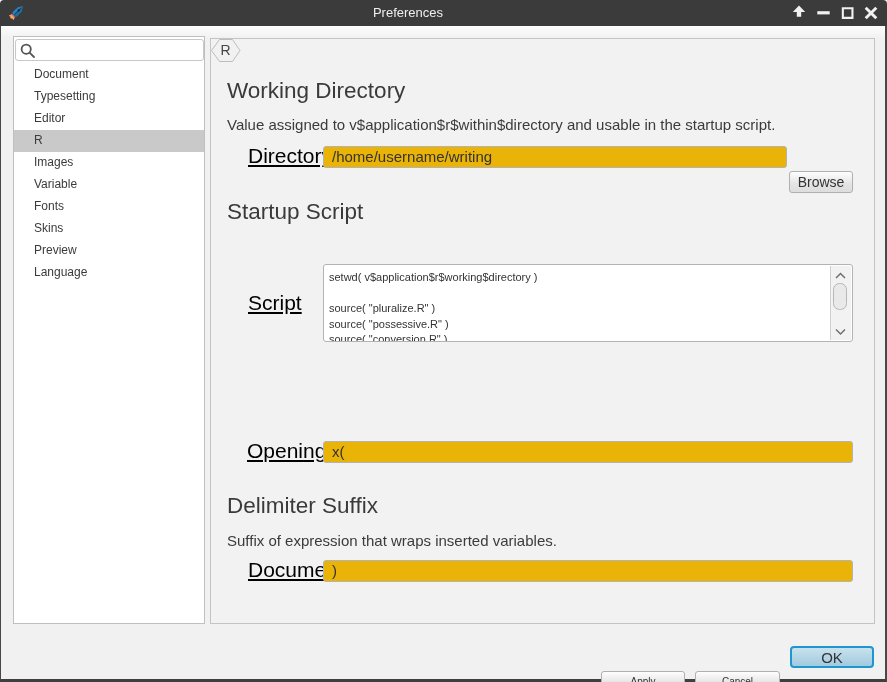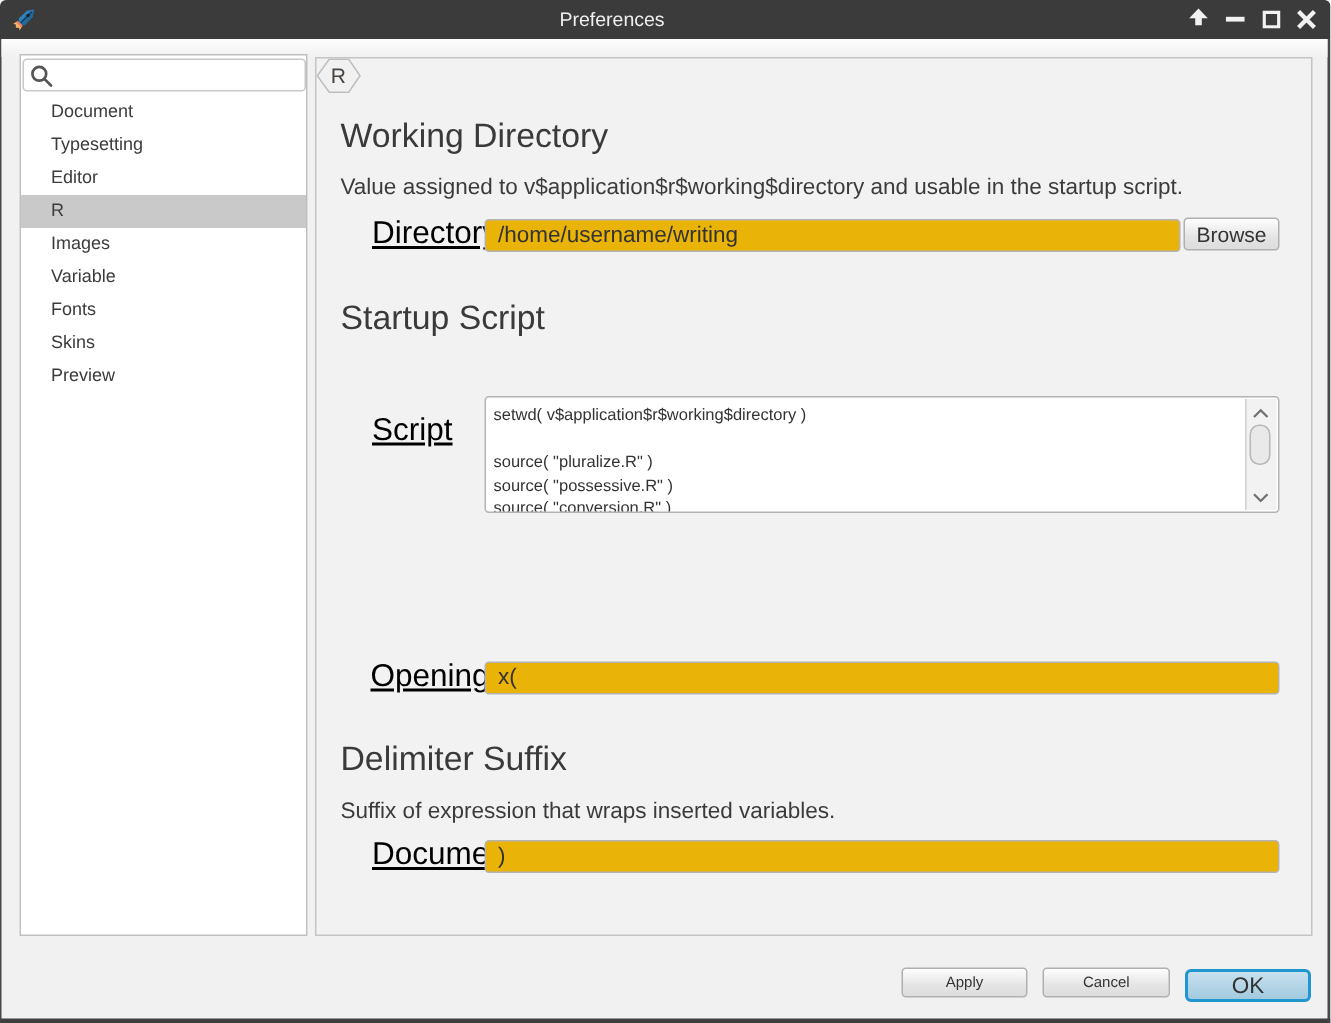--- a/index.html
+++ b/index.html
@@ -16,21 +16,21 @@
   #listpanel{left:13px;top:36px;width:192px;height:588px;background:#fff;border:1px solid #bfbfbf;}
   #search{left:15px;top:39px;width:189px;height:22px;background:#fff;border:1px solid #c8c8c8;border-radius:3px;}
   .litem{left:14px;width:190px;height:22px;font-size:12px;line-height:22px;color:#3b3b3b;padding-left:20px;}
   
   #pane{left:210px;top:38px;width:665px;height:586px;background:#f2f2f2;border:1px solid #c4c4c4;}
   .h1{font-size:22.5px;line-height:26px;color:#3a3a3a;}
   .desc{font-size:15px;line-height:17px;color:#3b3b3b;}
   .flabel{font-size:21px;line-height:17px;color:#000000;text-decoration:underline;}
   .tinput{background:#eab308;border:1px solid #b3b3b3;border-radius:3px;font-size:15px;line-height:20px;color:#333;padding-left:8px;}
   .btn{background:linear-gradient(#fefefe,#e4e4e4 60%,#dddddd);border:1px solid #b0b0b0;border-radius:3px;
-       color:#333;font-size:14px;display:flex;align-items:center;justify-content:center;}
+       color:#333;font-size:14px;display:flex;align-items:center;justify-content:center;margin-top:26px;}
   
   .fbtn{height:20px;font-size:10px;}
   #okbtn{background:linear-gradient(#c8e1ee,#a2cadf);border:2px solid #1f96cd;border-radius:4px;color:#333;
         display:flex;align-items:center;justify-content:center;font-size:15px;}
 </style>
 </head>
 <body>
 <div id="stage">
   <div class="abs" id="winbody"></div>
   <div class="abs" id="topstrip"></div>
@@ -68,35 +68,36 @@
   <div class="abs litem" style="top:63px">Document</div>
   <div class="abs litem" style="top:85px">Typesetting</div>
   <div class="abs litem" style="top:107px">Editor</div>
   <div class="abs" style="left:14px;top:130px;width:190px;height:21.5px;background:#c9c9c9"></div>
   <div class="abs litem" style="top:129px">R</div>
   <div class="abs litem" style="top:151px">Images</div>
   <div class="abs litem" style="top:173px">Variable</div>
   <div class="abs litem" style="top:195px">Fonts</div>
   <div class="abs litem" style="top:217px">Skins</div>
   <div class="abs litem" style="top:239px">Preview</div>
+  <div class="abs litem" style="top:261px">Language</div>
 
   <div class="abs" id="pane"></div>
   <svg class="abs" style="left:210px;top:39px" width="32" height="24" viewBox="0 0 32 24">
     <polygon points="1.5,11.5 9.5,0.5 22.5,0.5 30,11.5 22.5,22.5 9.5,22.5" fill="#f1f1f1" stroke="#bdbdbd" stroke-width="1"></polygon>
     <text x="15.5" y="16" text-anchor="middle" font-size="14" fill="#4a4440">R</text>
   </svg>
 
   <div class="abs h1" style="left:227px;top:78px">Working Directory</div>
-  <div class="abs desc" style="left:227px;top:116px">Value assigned to v$application$r$working$directory and usable in the startup script.</div>
+  <div class="abs desc" style="left:227px;top:116px">Value assigned to v$application$r$within$directory and usable in the startup script.</div>
   <div class="abs flabel" style="left:248px;top:147px">Directory</div>
   <div class="abs tinput" style="left:323px;top:146px;width:464px;height:22px">/home/username/writing</div>
   <div class="abs btn" style="left:789px;top:145px;width:64px;height:22px">Browse</div>
 
   <div class="abs h1" style="left:227px;top:199px">Startup Script</div>
-  <div class="abs flabel" style="left:248px;top:278px">Script</div>
+  <div class="abs flabel" style="left:248px;top:294px">Script</div>
   <div class="abs" id="scriptbox" style="left:323px;top:264px;width:530px;height:78px;background:#fff;border:1px solid #b3b3b3;border-radius:3px;overflow:hidden">
     <div style="position:absolute;left:5px;top:4.5px;width:505px;font-size:11px;line-height:15.7px;color:#333;white-space:pre">setwd( v$application$r$working$directory )
 
 source( "pluralize.R" )
 source( "possessive.R" )
 source( "conversion.R" )</div>
     <div id="sbar" style="position:absolute;right:1px;top:1px;width:21px;height:74px;background:#f2f2f2;border-left:1px solid #d0d0d0;"></div>
     <svg style="position:absolute;right:1px;top:1px" width="21" height="74" viewBox="0 0 21 74">
       <rect x="3.5" y="17.5" width="13" height="26" rx="6" fill="#e9e9e9" stroke="#b7b7b7"></rect>
       <path d="M6 12 L10.5 7.5 L15 12" fill="none" stroke="#707070" stroke-width="1.5"></path>

